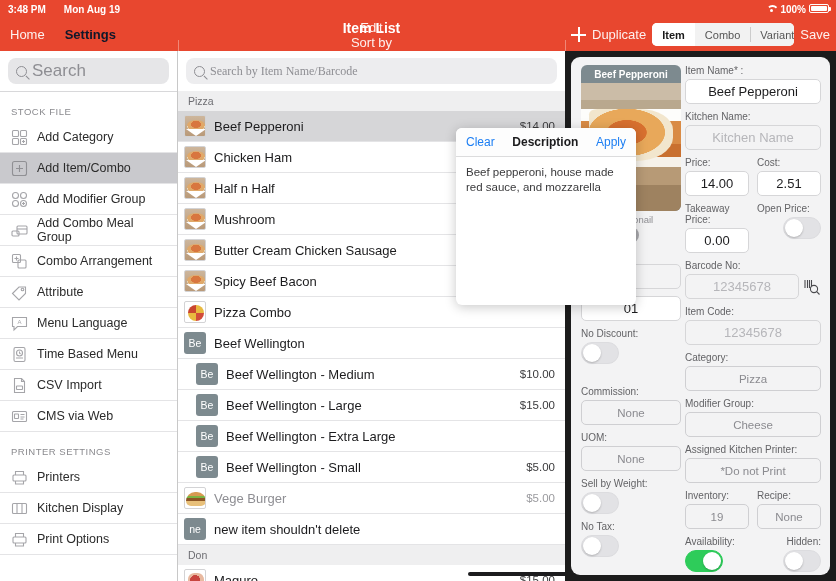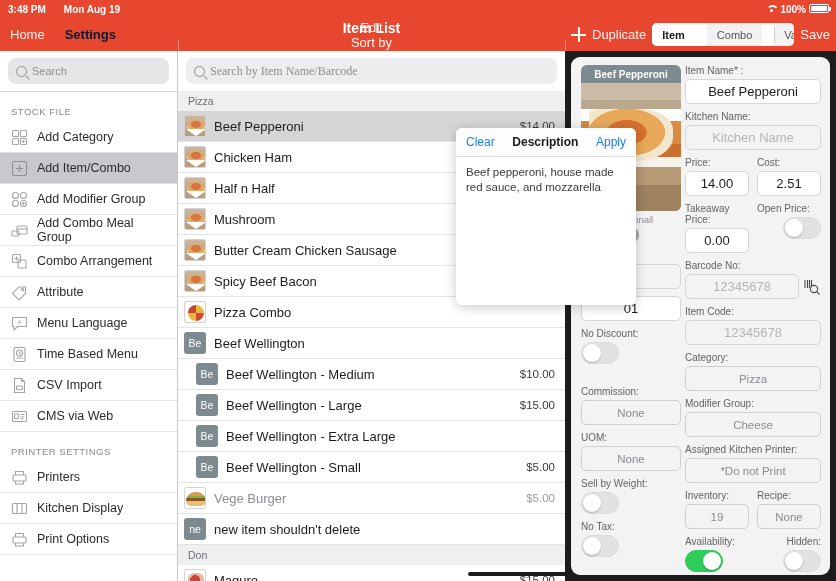--- a/index.html
+++ b/index.html
@@ -62,21 +62,21 @@
     width: 15px; height: 15px; position: relative; display: inline-block; flex: none;
   }
   .plus-ico::before, .plus-ico::after {
     content: ""; position: absolute; background: #fff;
   }
   .plus-ico::before { left: 0; top: 6.5px; width: 15px; height: 2px; }
   .plus-ico::after { left: 6.5px; top: 0; width: 2px; height: 15px; }
 
   .segctl {
     display: flex; background: #fff; border-radius: 5px; overflow: hidden;
-    height: 23px; align-items: stretch; margin: 0 6px; gap: 12px;
+    height: 23px; align-items: stretch; margin: 0 6px;
   }
   .segctl .seg {
     font-size: 11px; padding: 0 10px; display: flex; align-items: center;
     color: #555; background: #f2f2f2; position: relative;
   }
   .segctl .seg + .seg::before {
     content: ""; position: absolute; left: 0; top: 4px; bottom: 4px; width: 1px; background: #ccc;
   }
   .segctl .seg.active { background: #fff; color: #1a1a1a; font-weight: 600; }
   .segctl .seg.active + .seg::before { display: none; }
@@ -94,21 +94,21 @@
     position: absolute; top: 51px; left: 565px; width: 271px; height: 530px;
     background: #1c1c1c; overflow: hidden;
   }
 
   
   .searchbar-wrap { padding: 7px 8px 7px 8px; background: #fff; }
   .searchfield {
     background: #e6e6e8; border-radius: 8px; height: 26px;
     display: flex; align-items: center; padding: 0 8px; gap: 5px;
   }
-  .searchfield .ph { font-size: 11px; color: #8e8e93; }
+  .searchfield .ph { font-size: 17px; color: #8e8e93; }
   .mag {
     width: 11px; height: 11px; border: 1.3px solid #8e8e93; border-radius: 50%;
     position: relative; flex: none;
   }
   .mag::after {
     content: ""; position: absolute; right: -4px; bottom: -2.5px;
     width: 5px; height: 1.4px; background: #8e8e93; transform: rotate(45deg);
   }
   .sec-head {
     font-size: 9.5px; color: #8a8a8e; letter-spacing: .5px;

